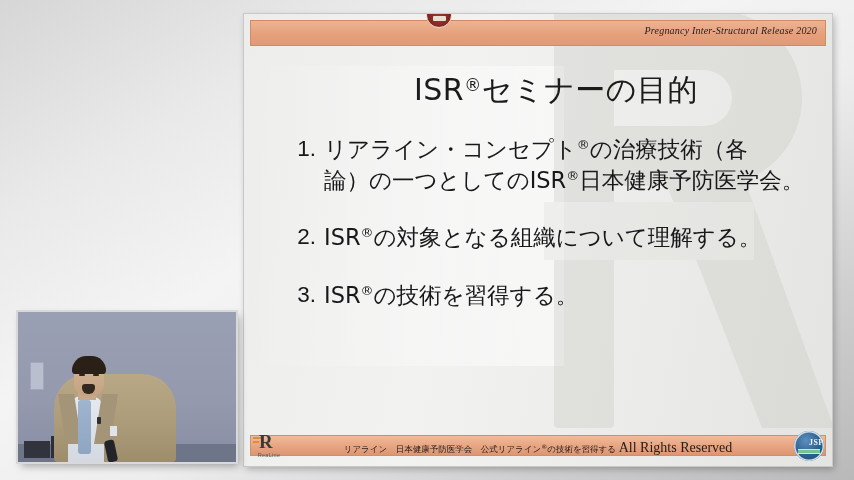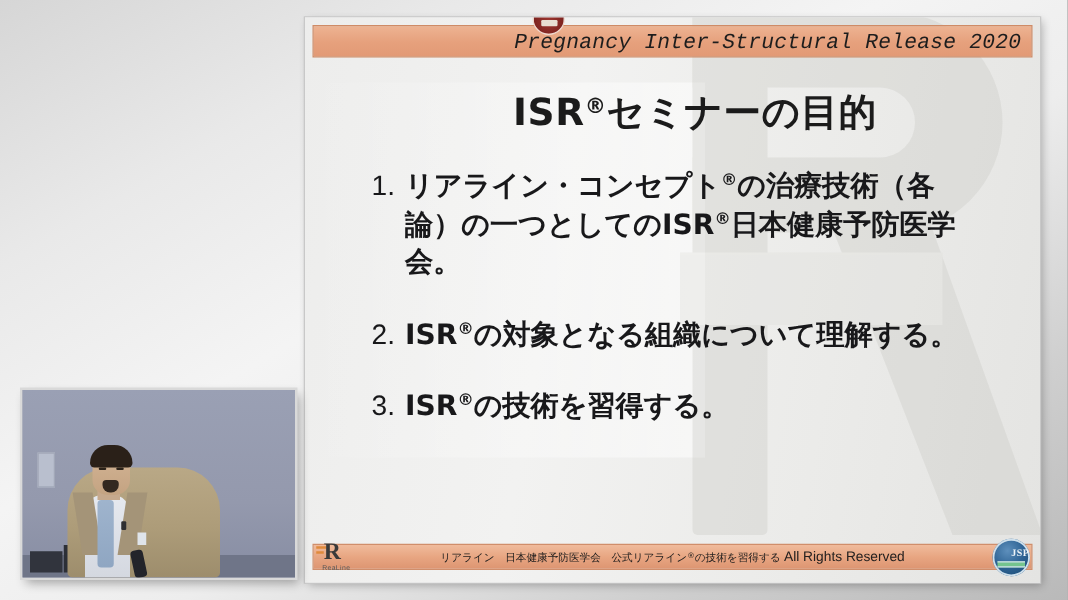--- a/index.html
+++ b/index.html
@@ -62,23 +62,23 @@
     width: 576px;
     height: 26px;
     background: linear-gradient(180deg,#edb392 0%,#e6a07c 55%,#e29a76 100%);
     border: 1px solid #cf8b66;
     box-sizing: border-box;
   }
   .header-title {
     position: absolute;
     right: 8px;
     top: 4px;
-    font-family: Liberation Mono, monospace;
+    font-family: Liberation Serif, serif;
     font-style: italic;
-    font-size: 17px;
+    font-size: 10px;
     color: #1d1d1d;
     letter-spacing: 0.2px;
     white-space: nowrap;
   }
   
   .top-emblem {
     position: absolute;
     left: 182px;
     top: -12px;
     width: 26px;
@@ -100,21 +100,21 @@
 
   
   .slide-title {
     position: absolute;
     left: 0; right: 0;
     top: 56px;
     text-align: center;
     font-size: 30px;
     color: #1b1b1b;
     font-family: "DejaVu Sans", "Liberation Sans", sans-serif;
-    font-weight: 700;
+    font-weight: 400;
     letter-spacing: 0.5px;
     padding-left: 36px;
   }
   .slide-title .reg { font-size: 17px; vertical-align: 0.55em; }
 
   
   .bullets {
     position: absolute;
     left: 42px;
     top: 120px;
@@ -129,21 +129,21 @@
     line-height: 1.36;
     font-family: "DejaVu Sans", "Liberation Sans", sans-serif;
   }
   .bullet .num {
     flex: 0 0 auto;
     width: 30px;
     text-align: right;
     margin-right: 8px;
     font-family: "Liberation Sans", "DejaVu Sans", sans-serif;
   }
-  .bullet .txt { flex: 1 1 auto; font-weight: bold; }
+  .bullet .txt { flex: 1 1 auto; }
   .bullet .reg { font-size: 13px; vertical-align: 0.6em; }
 
   
   .footer-bar {
     position: absolute;
     left: 6px;
     bottom: 10px;
     width: 576px;
     height: 21px;
     background: linear-gradient(180deg,#f0bb9c 0%,#e8a682 50%,#dd9572 100%);
@@ -155,22 +155,22 @@
     left: 0; right: 0;
     top: 4px;
     text-align: center;
     font-size: 8.5px;
     color: #23201f;
     white-space: nowrap;
     font-family: "DejaVu Sans", "Liberation Sans", sans-serif;
   }
   .footer-text .reg { font-size: 6px; vertical-align: 0.5em; }
   .footer-text .en {
-    font-family: Liberation Sans, sans-serif;
-    font-size: 11px;
+    font-family: Liberation Serif, serif;
+    font-size: 14px;
   }
 
   
   .realine-logo {
     position: absolute;
     left: 8px;
     bottom: 6px;
     width: 34px;
     height: 28px;
     z-index: 4;

